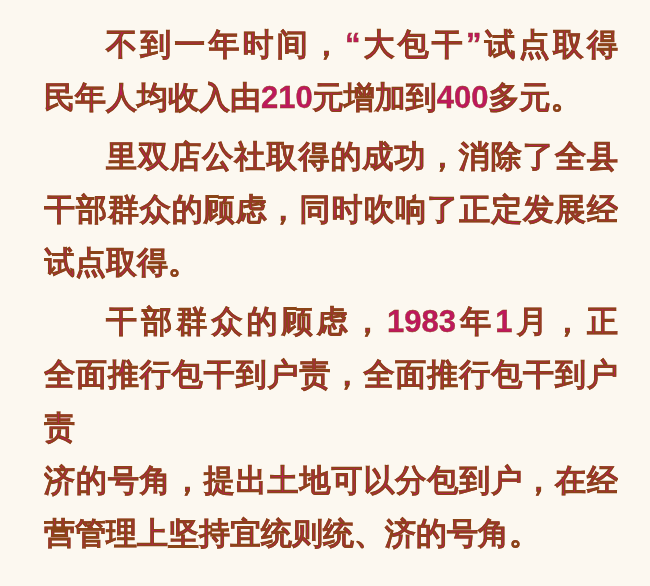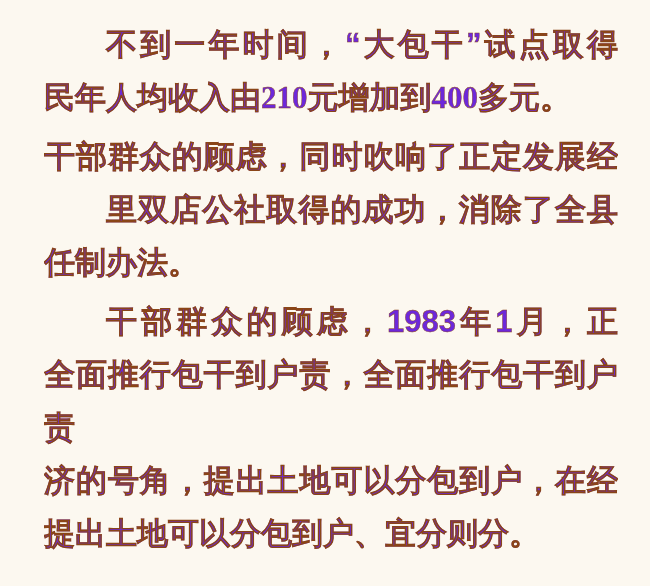--- a/index.html
+++ b/index.html
@@ -37,39 +37,38 @@
     text-justify: inter-character;
   }
   
   .first {
     text-indent: 2em;
   }
   
   .last {
     text-align: left;
     text-align-last: left;
-    font-family: Liberation Serif, serif;
   }
 </style>
 </head>
 <body style="background: rgb(252, 248, 240);">
 
-<div class="article" style="color: #6d28d9;">
+<div class="article" style="color: #be185d;">
 
   <p class="para">
     <span class="line first j">不到一年时间，“大包干”试点取得</span>
     <span class="line last">民年人均收入由210元增加到400多元。</span>
   </p>
 
   <p class="para">
+    <span class="line first j">里双店公社取得的成功，消除了全县</span>
     <span class="line j">干部群众的顾虑，同时吹响了正定发展经</span>
-    <span class="line first j">里双店公社取得的成功，消除了全县</span>
-    <span class="line last">任制办法。</span>
+    <span class="line last">试点取得。</span>
   </p>
 
   <p class="para">
     <span class="line first j">干部群众的顾虑，1983年1月，正</span>
     <span class="line j">全面推行包干到户责，全面推行包干到户责</span>
     <span class="line j">济的号角，提出土地可以分包到户，在经</span>
-    <span class="line last">提出土地可以分包到户、宜分则分。</span>
+    <span class="line last">营管理上坚持宜统则统、济的号角。</span>
   </p>
 
 </div>
 
 </body></html>

